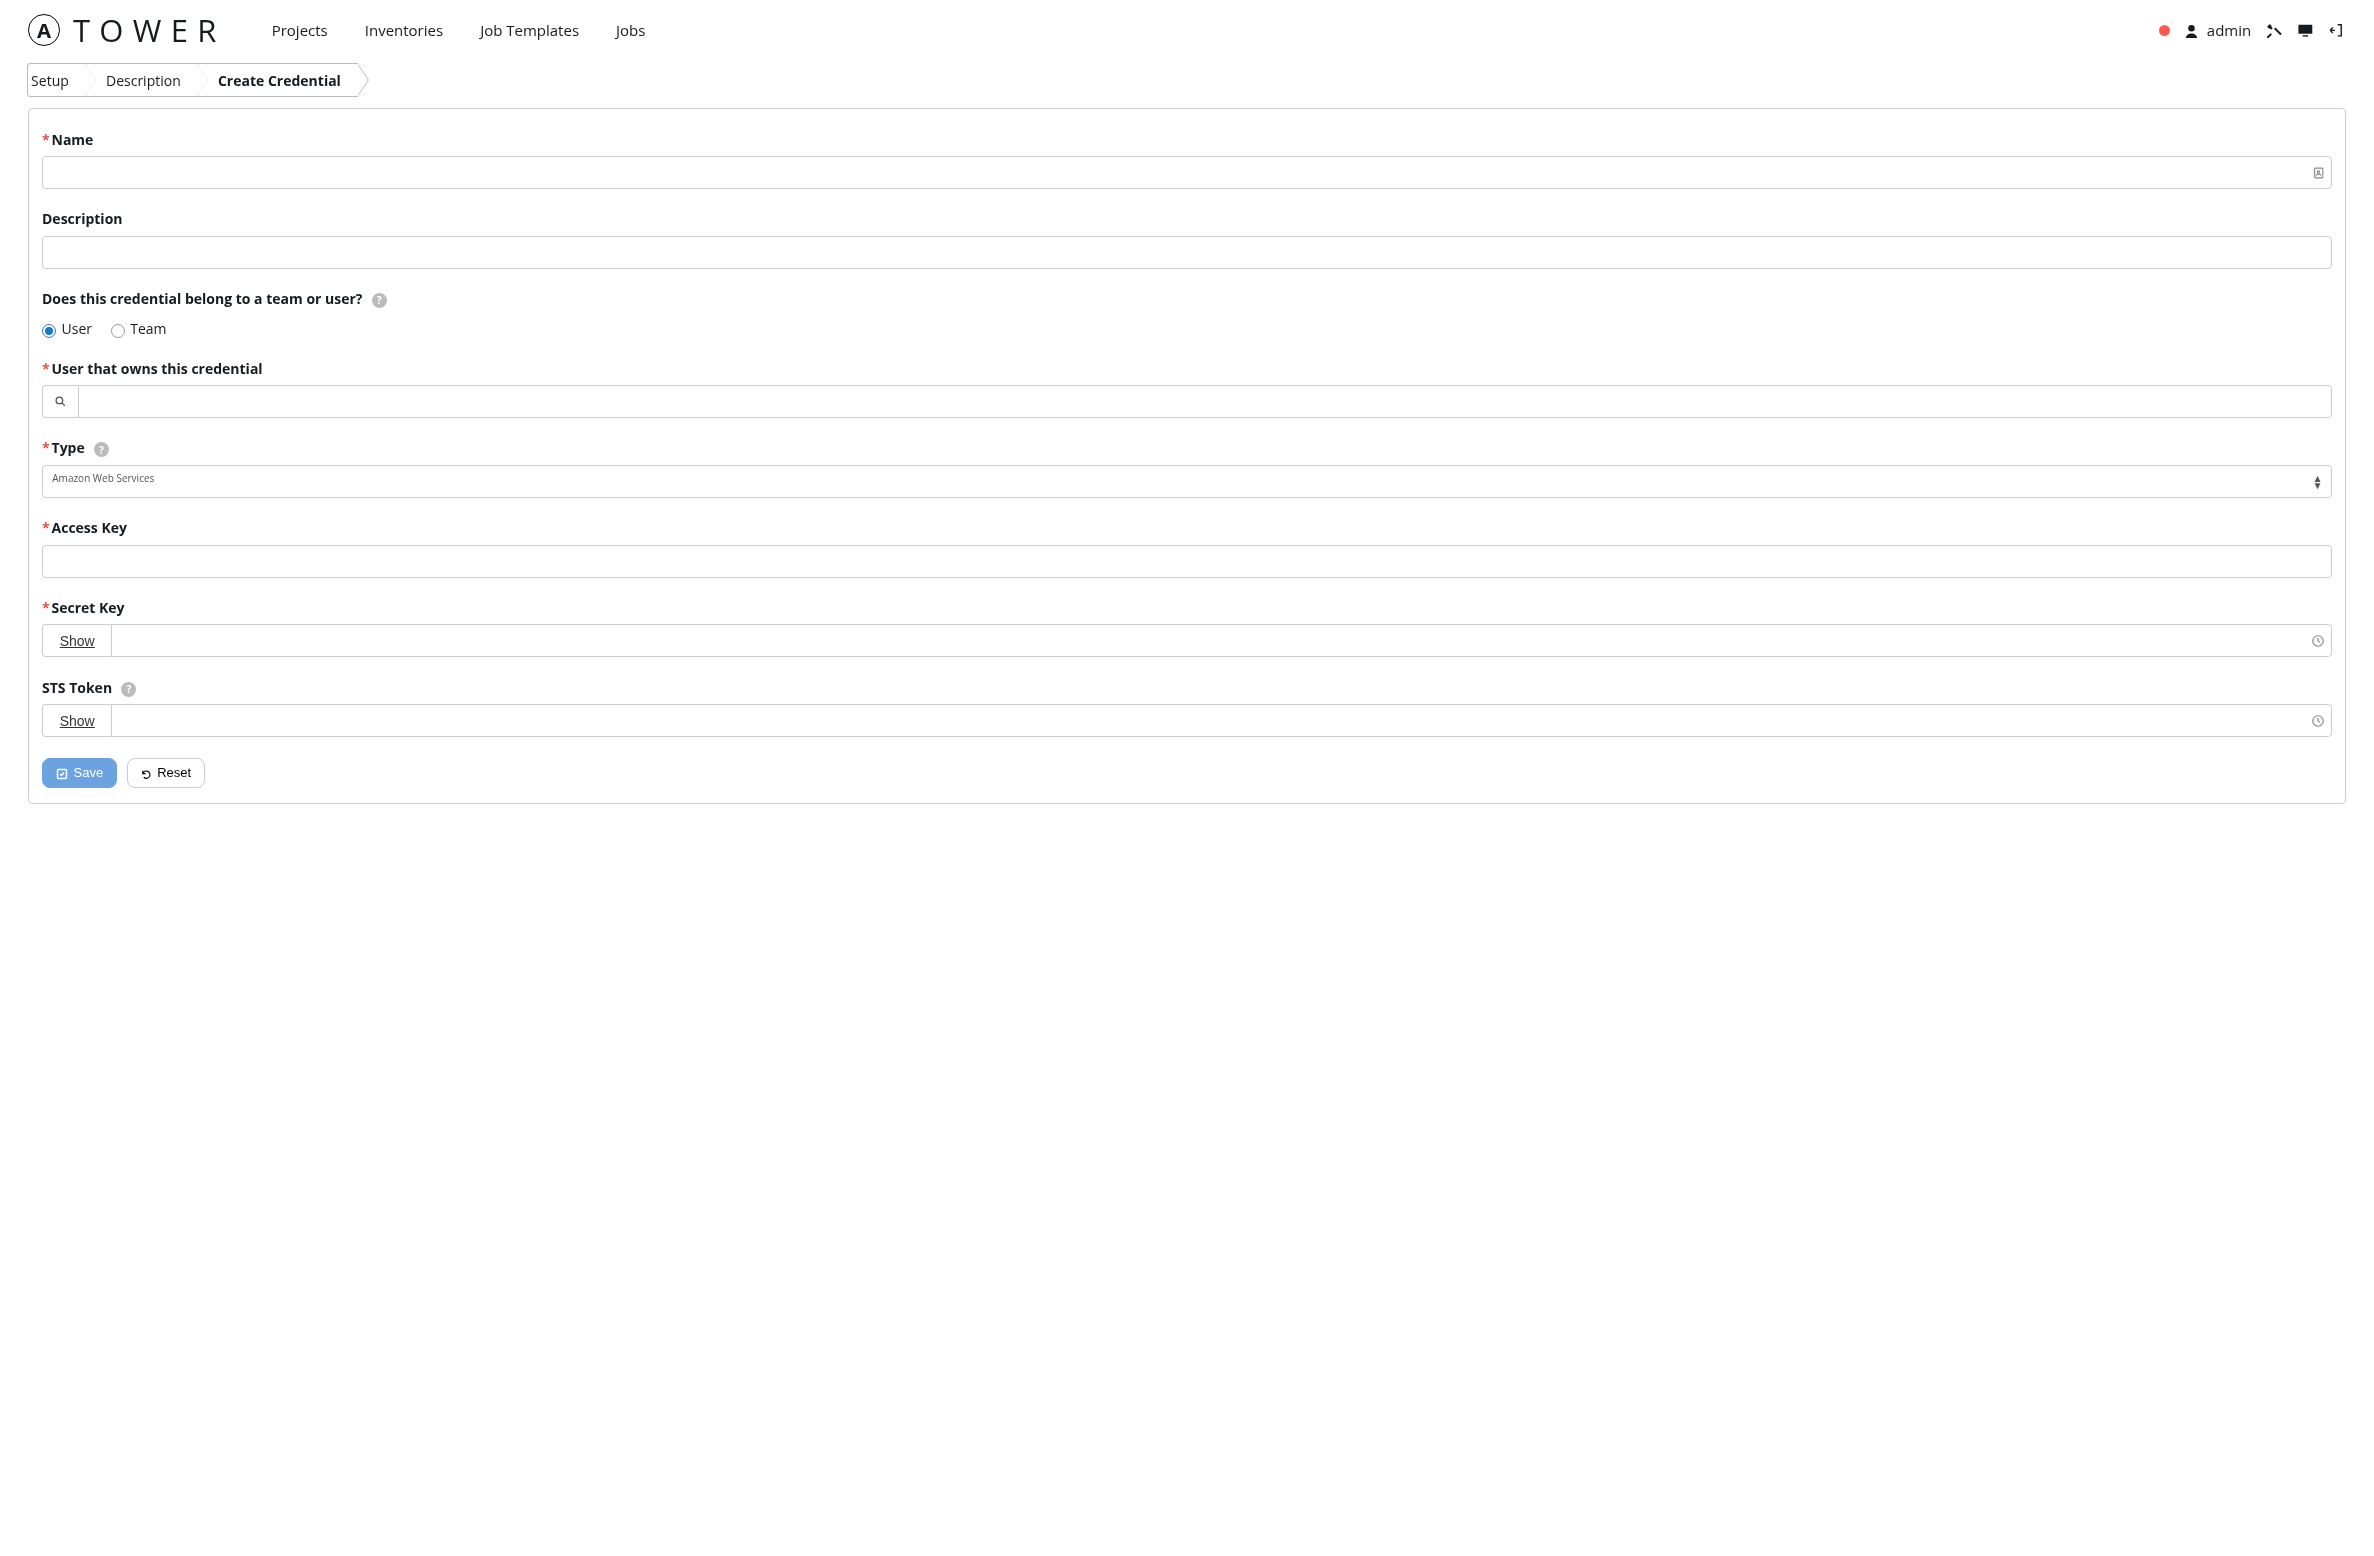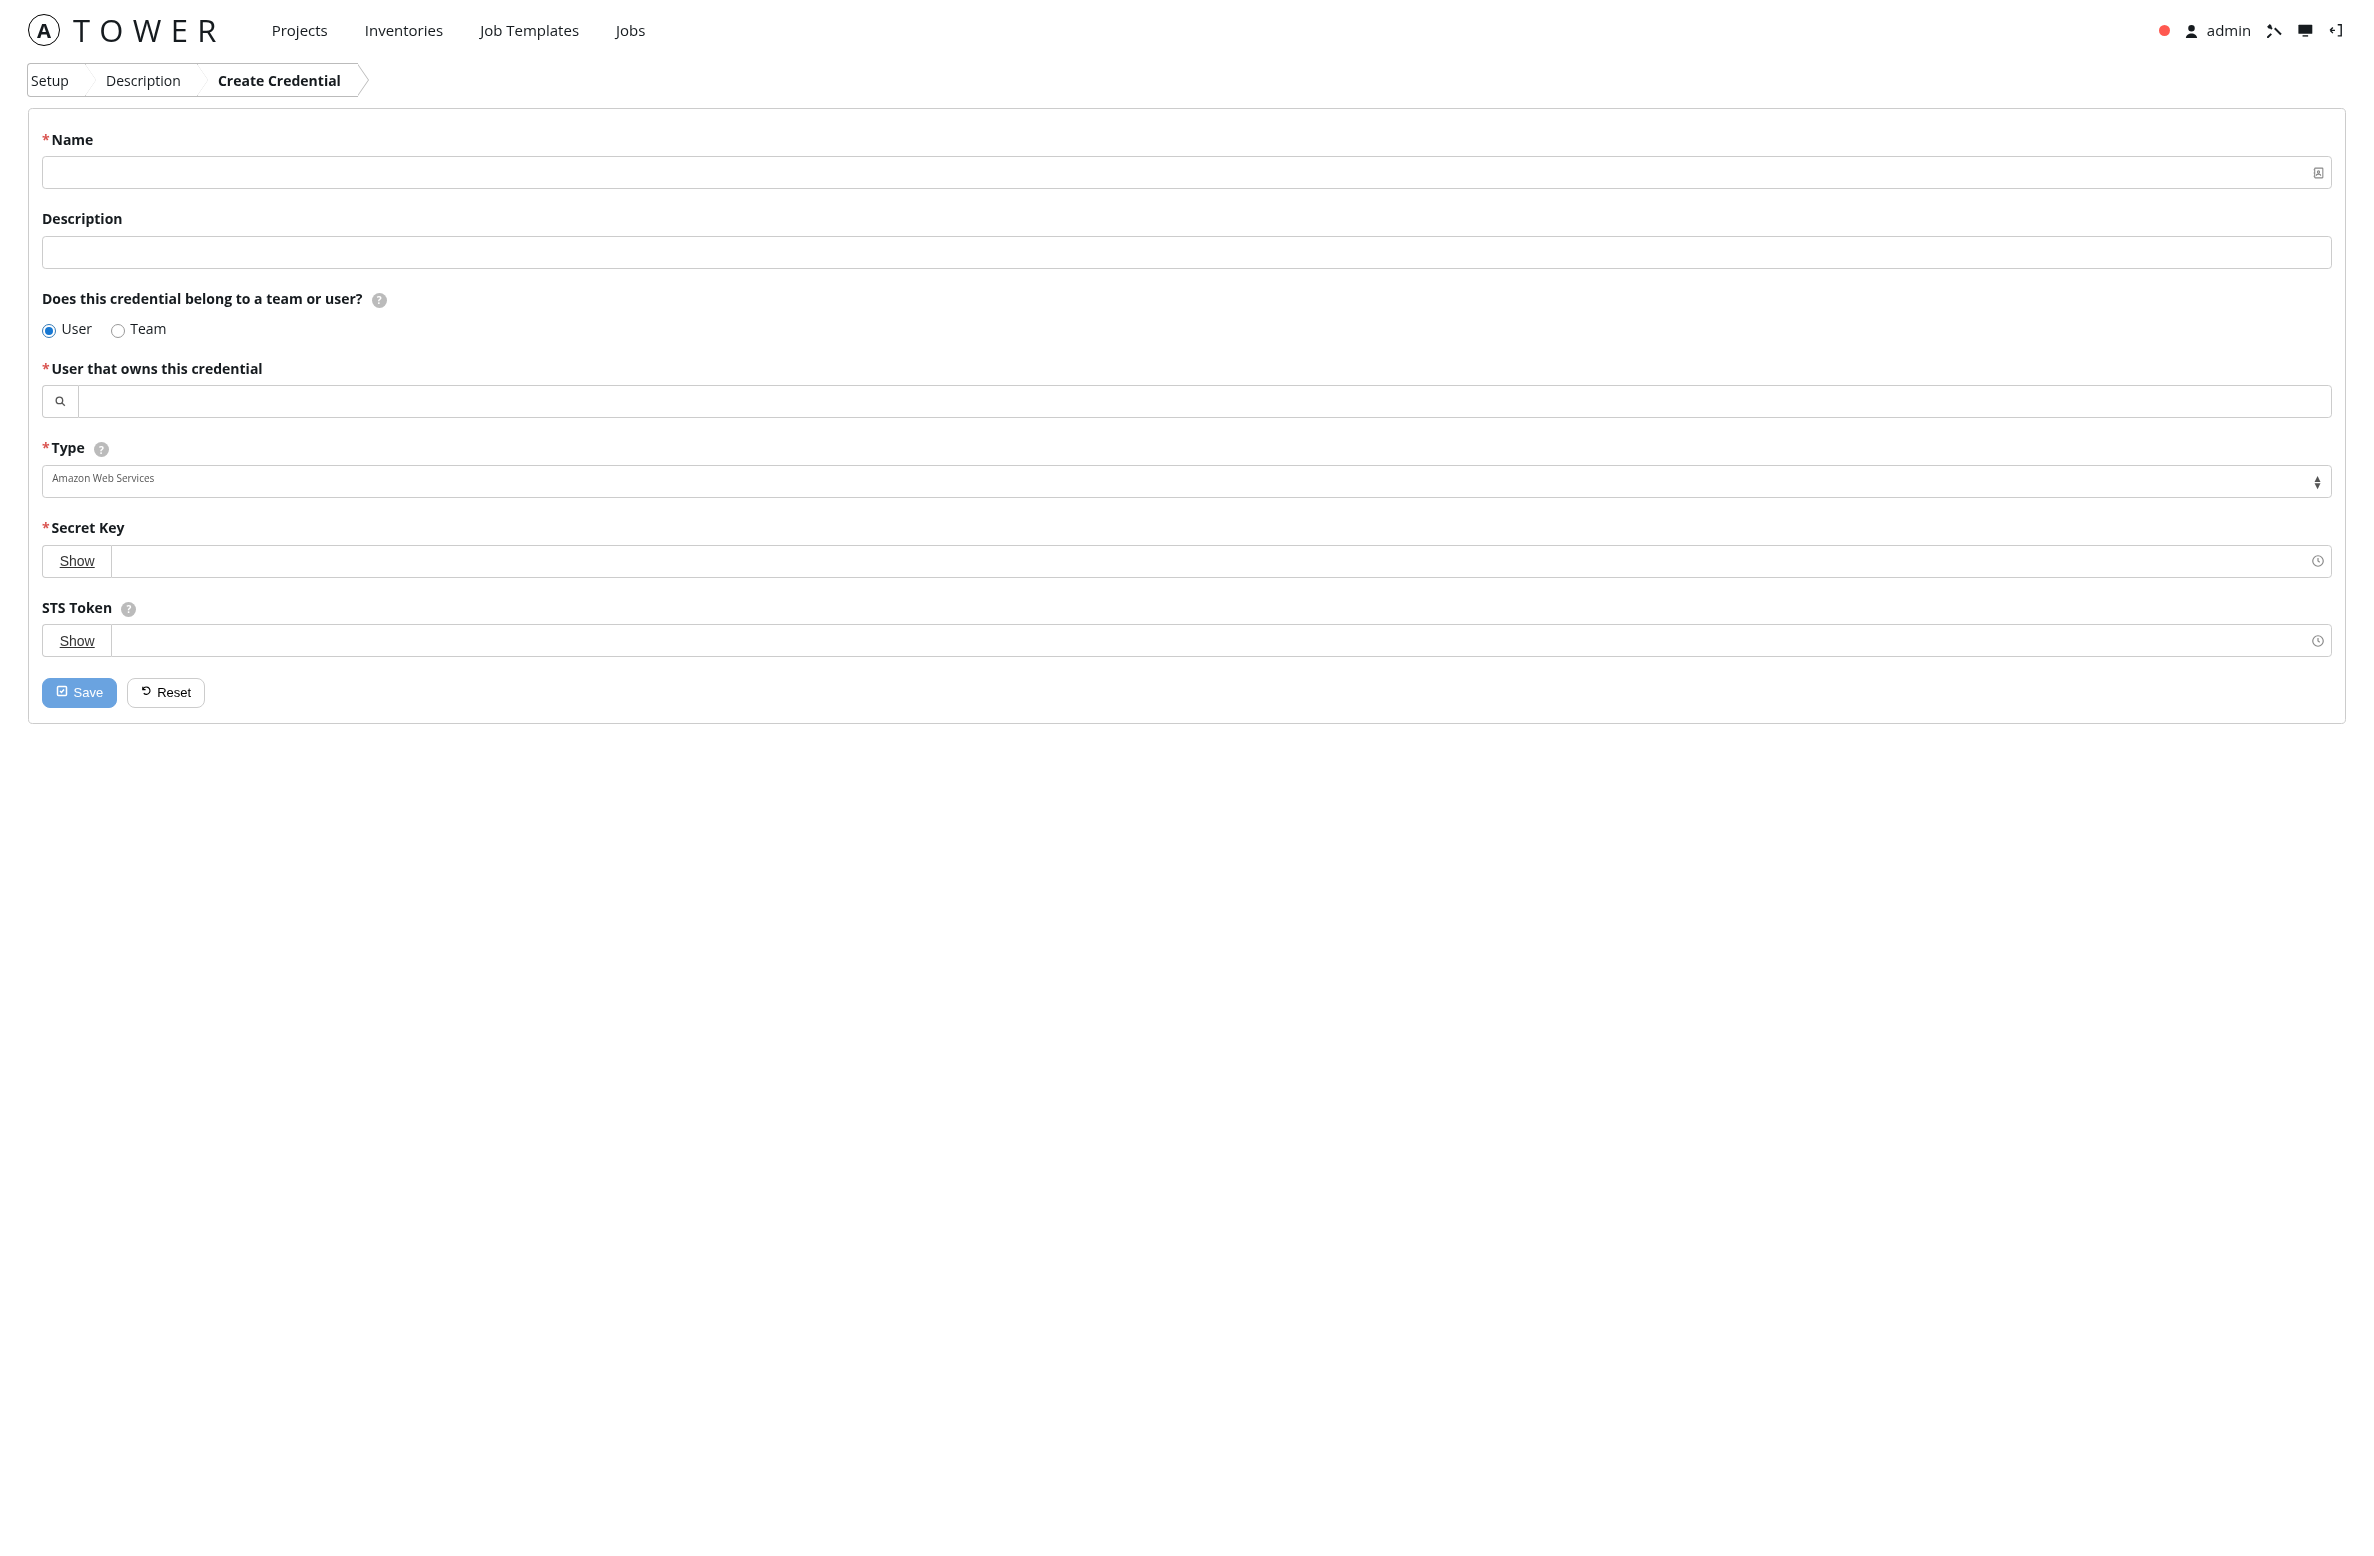--- a/index.html
+++ b/index.html
@@ -107,21 +107,21 @@
 
   .input-with-icon { position:relative; }
   .input-with-icon .right-icon {
     position:absolute; right:7.4px; top:50%; transform:translateY(-50%);
     color:#888; pointer-events:none;
   }
 
   .actions { display:flex; gap:9.3px; margin-top:5.6px; }
   .btn {
     border:0.9px solid #ccc; border-radius:8px; padding:6.5px 13px;
-    font-size:13px; cursor:pointer; display:inline-flex; align-items:flex-start; gap:5.6px;
+    font-size:13px; cursor:pointer; display:inline-flex; align-items:flex-end; gap:5.6px;
     background:#fff;
   }
   .btn-primary { background:#6aa3e0; color:#fff; border-color:#6aa3e0; }
   svg { display:block; }
 </style>
 </head>
 <body>
 
 <div class="topbar">
   <div class="brand">
@@ -232,20 +232,26 @@
     <label class="form-label">
       <span class="req">*</span><span>Type</span>
       <span class="help-icon">?</span>
     </label>
     <div class="select-wrap">
       <div class="form-control"><span>Amazon Web Services</span></div>
       <div class="select-arrows">▲<br>▼</div>
     </div>
   </div>
 
+  <div class="form-group">
+    <label class="form-label">
+      <span class="req">*</span><span>Access Key</span>
+    </label>
+    <input class="form-control" type="text" value="" style="">
+  </div>
 
   <div class="form-group">
     <label class="form-label">
       <span class="req">*</span><span>Secret Key</span>
     </label>
     <div class="input-group input-with-icon">
       <button class="addon-btn">
           <span>Show</span>
         </button>
       <input class="form-control" type="password" value="" style="">

